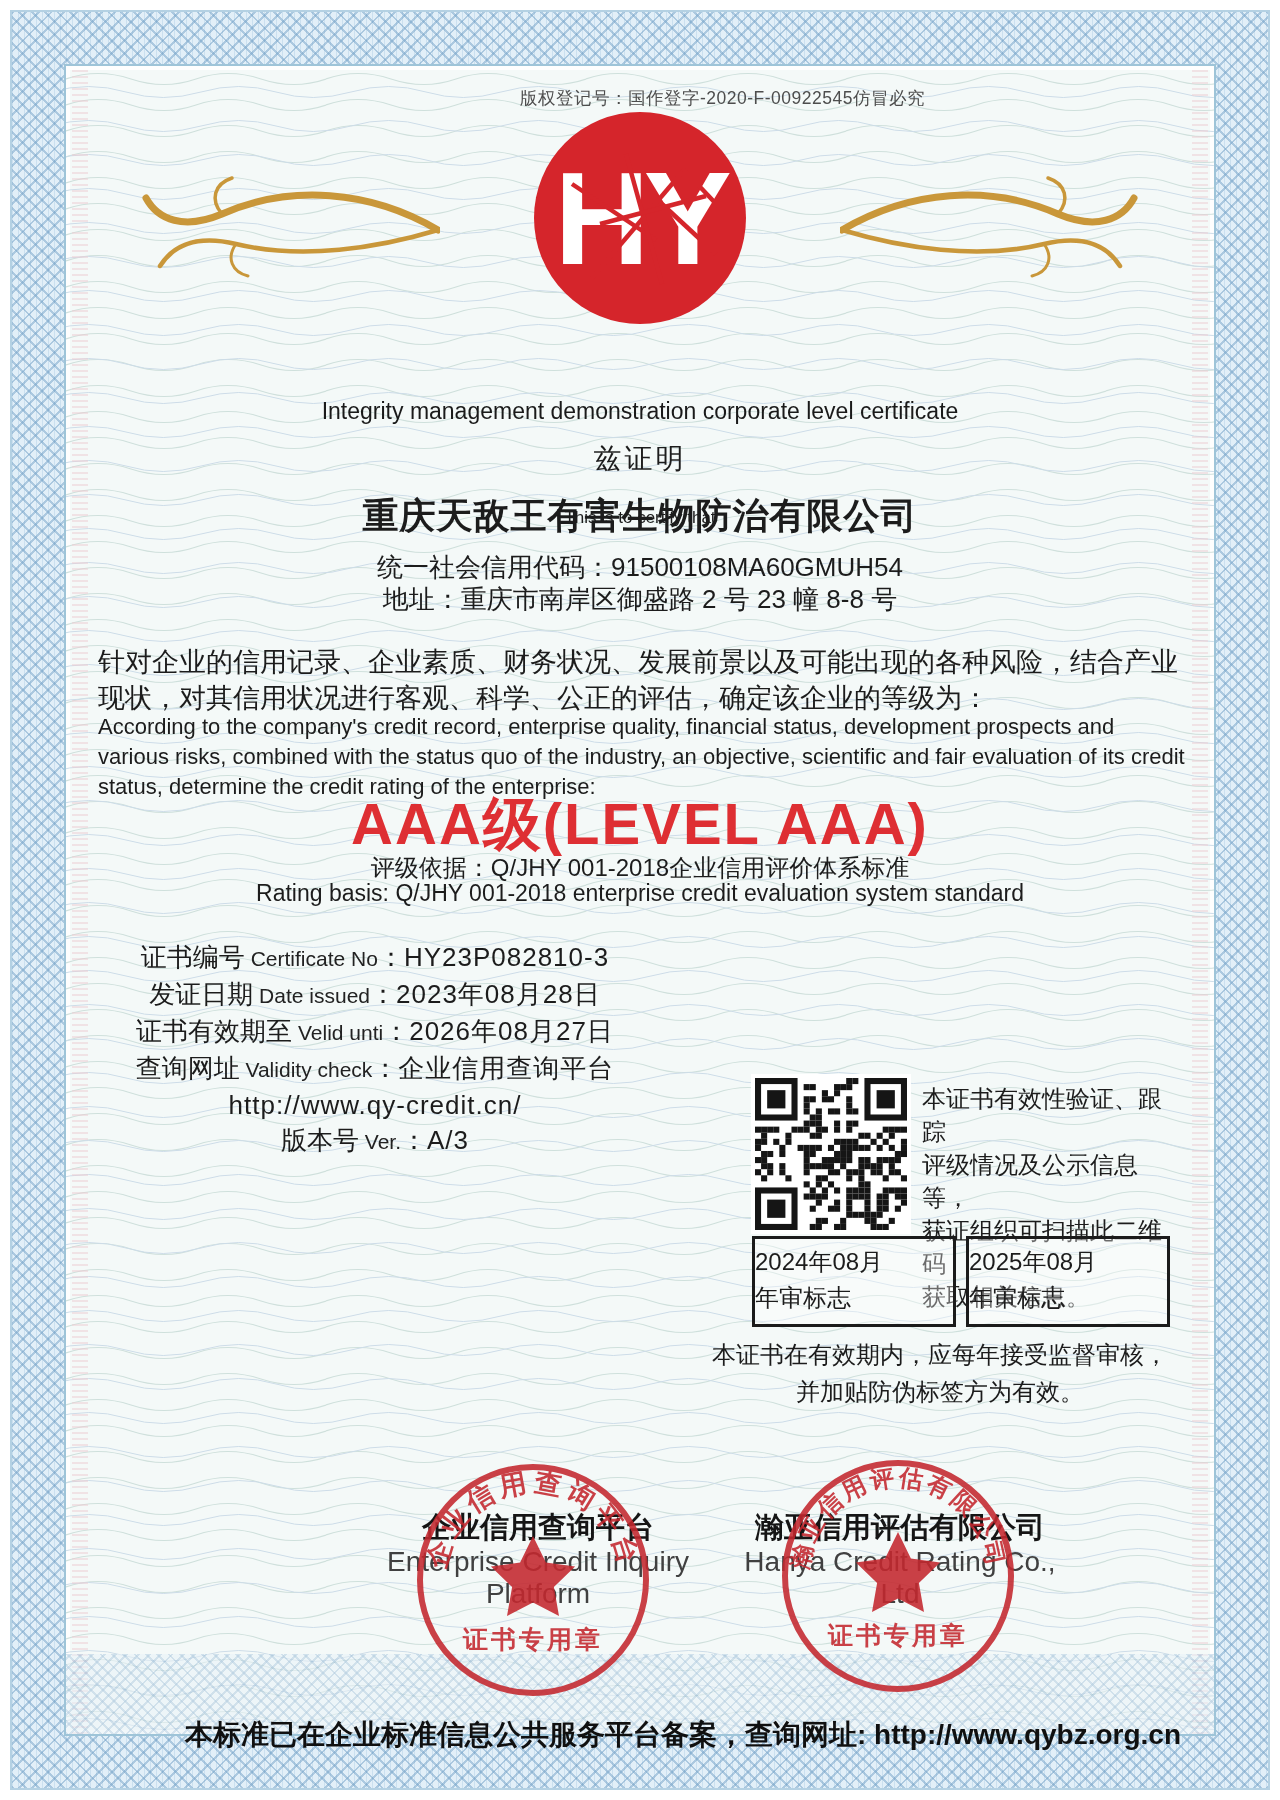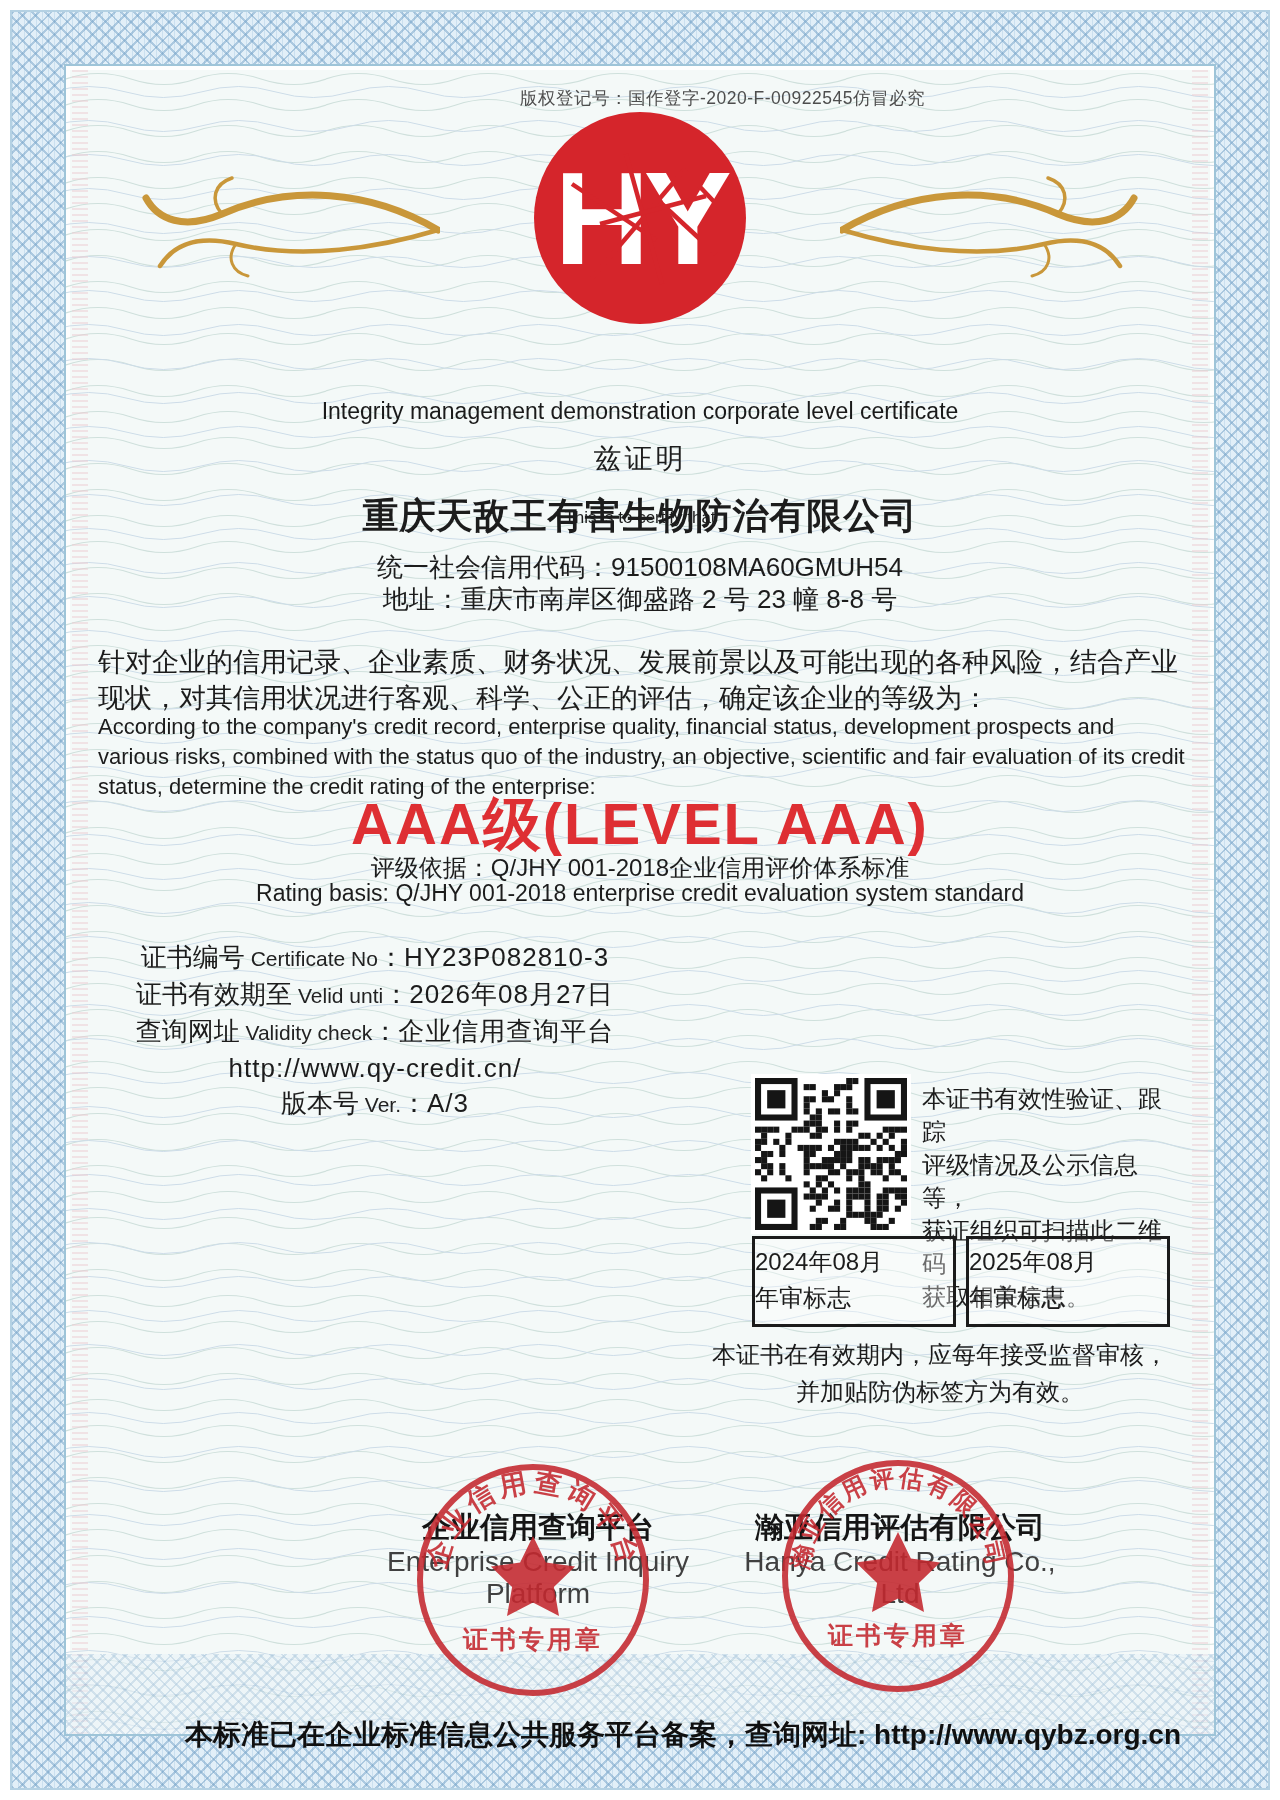--- a/index.html
+++ b/index.html
@@ -125,20 +125,21 @@
 
   <div class="abs body-zh">针对企业的信用记录、企业素质、财务状况、发展前景以及可能出现的各种风险，结合产业现状，对其信用状况进行客观、科学、公正的评估，确定该企业的等级为：</div>
   <div class="abs body-en">According to the company's credit record, enterprise quality, financial status, development prospects and various risks, combined with the status quo of the industry, an objective, scientific and fair evaluation of its credit status, determine the credit rating of the enterprise:</div>
 
   <div class="abs ctr level" style="color:#de2f33;">AAA级(LEVEL AAA)</div>
   <div class="abs ctr basis-zh">评级依据：Q/JHY 001-2018企业信用评价体系标准</div>
   <div class="abs ctr basis-en">Rating basis: Q/JHY 001-2018 enterprise credit evaluation system standard</div>
 
   <div class="abs details">
     <div class="detail-row"><span>证书编号</span><span class="en"> Certificate No</span><span>：</span><span class="val">HY23P082810-3</span></div>
+    <div class="detail-row"><span>发证日期</span><span class="en"> Date issued</span><span>：</span><span class="val">2023年08月28日</span></div>
     <div class="detail-row"><span>证书有效期至</span><span class="en"> Velid unti</span><span>：</span><span class="val">2026年08月27日</span></div>
     <div class="detail-row"><span>查询网址</span><span class="en"> Validity check</span><span>：</span><span class="val">企业信用查询平台</span></div>
     <div class="detail-row"><span class="val">http://www.qy-credit.cn/</span></div>
     <div class="detail-row"><span>版本号</span><span class="en"> Ver.</span><span>：</span><span class="val">A/3</span></div>
   </div>
 
   <svg class="abs qr" viewBox="0 0 150 150" xmlns="http://www.w3.org/2000/svg">
       <rect width="150" height="150" fill="#ffffff"></rect>
       <rect x="90" y="0" width="6" height="6" fill="#151515"></rect>
       <rect x="96" y="0" width="6" height="6" fill="#151515"></rect>

